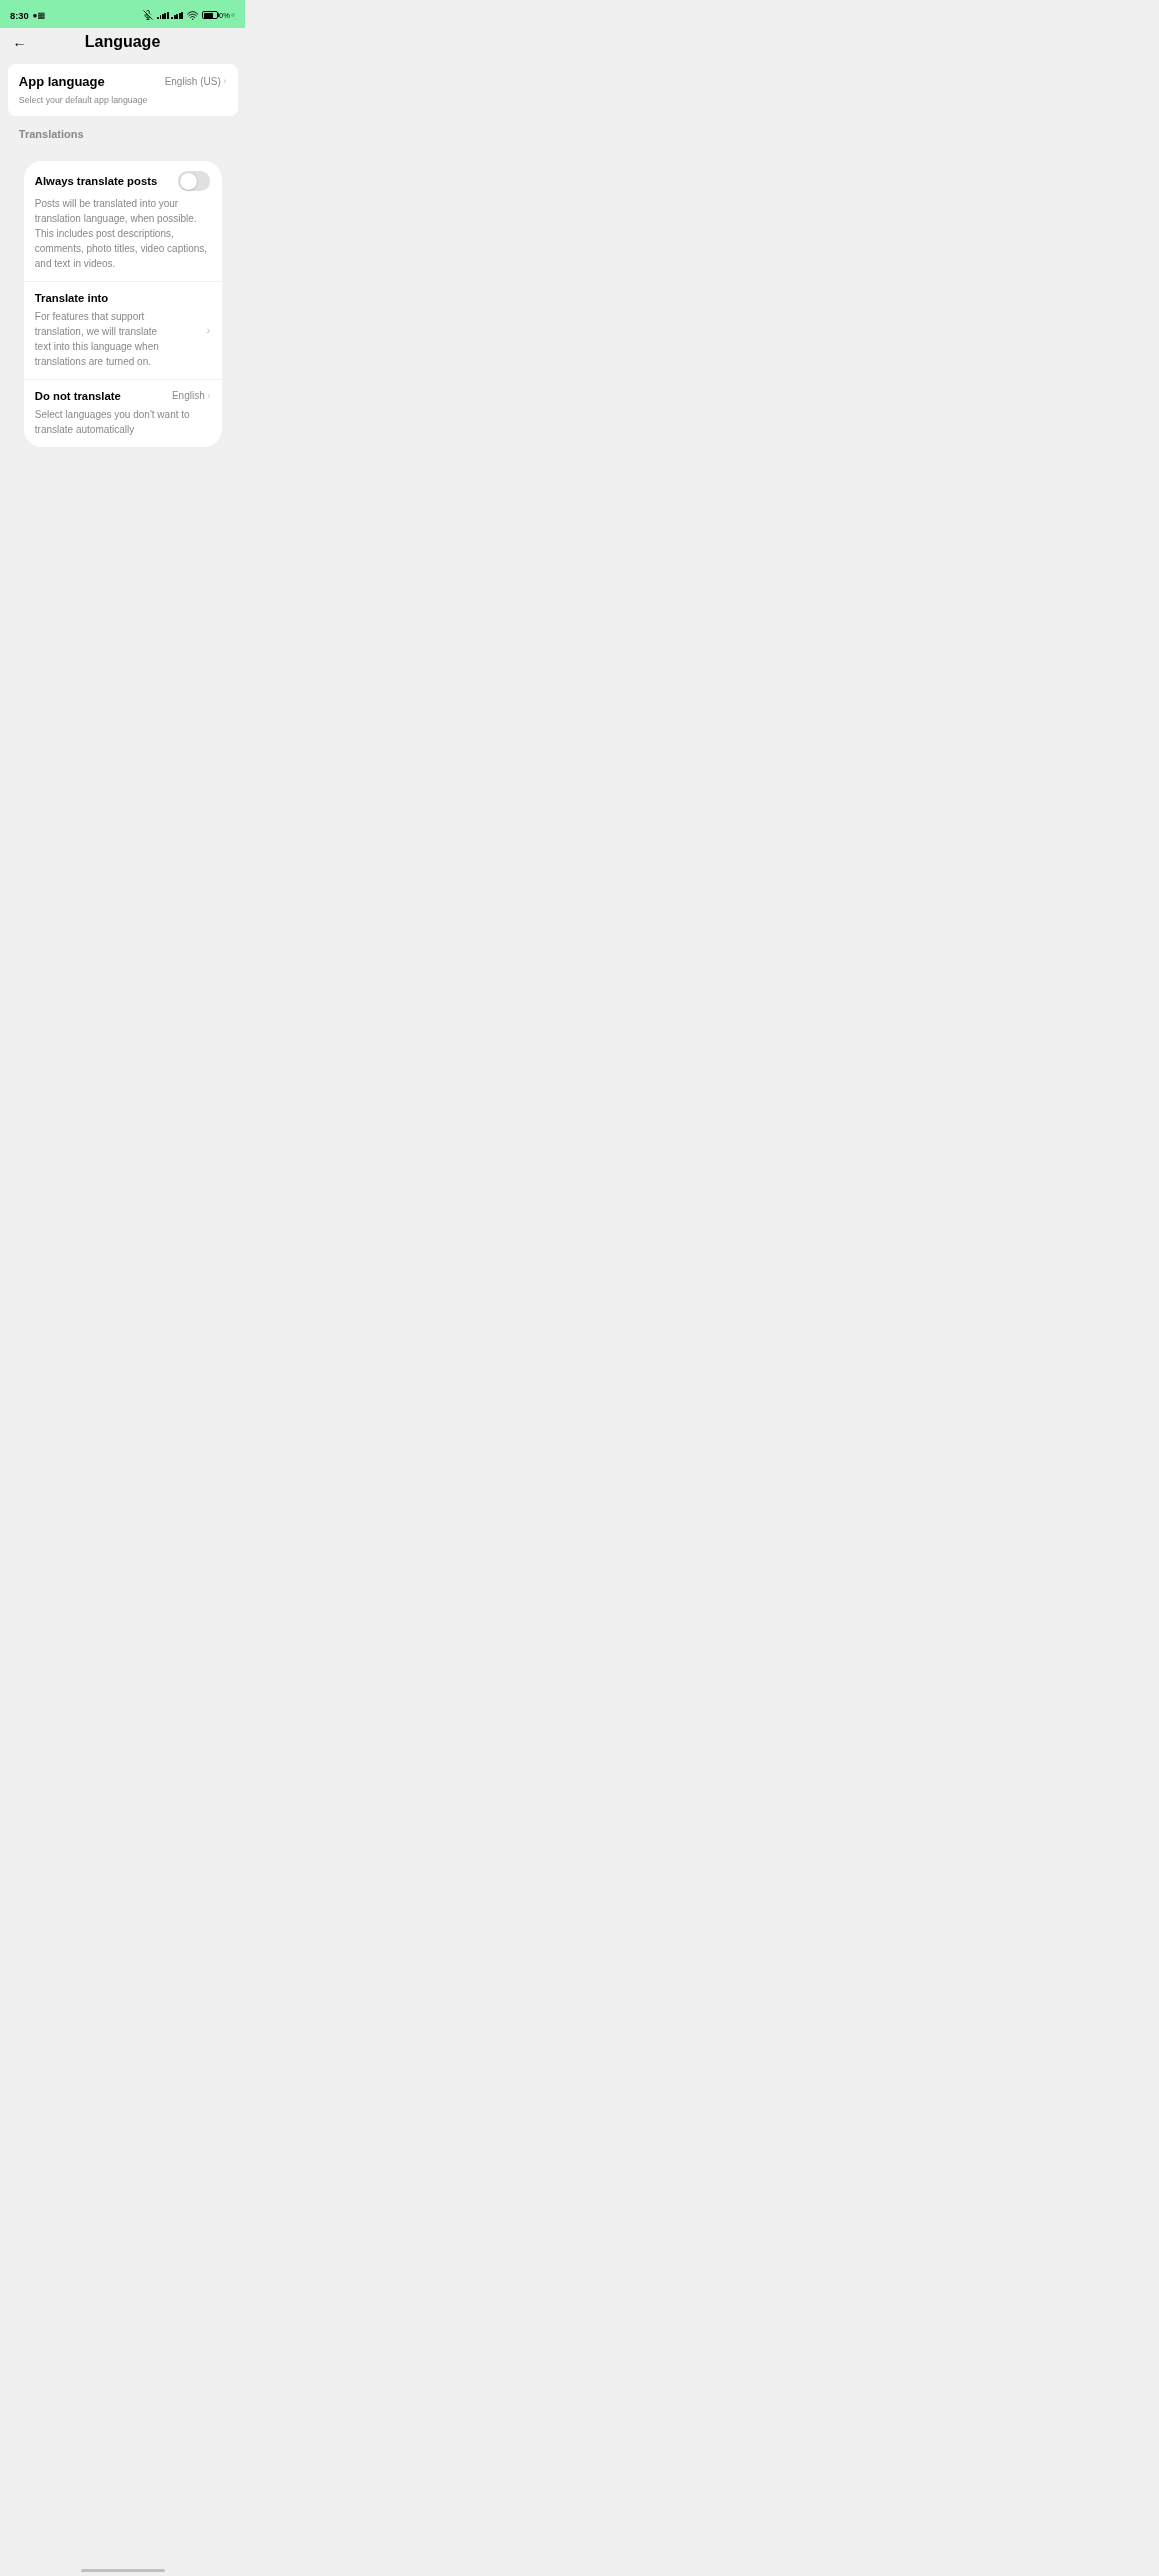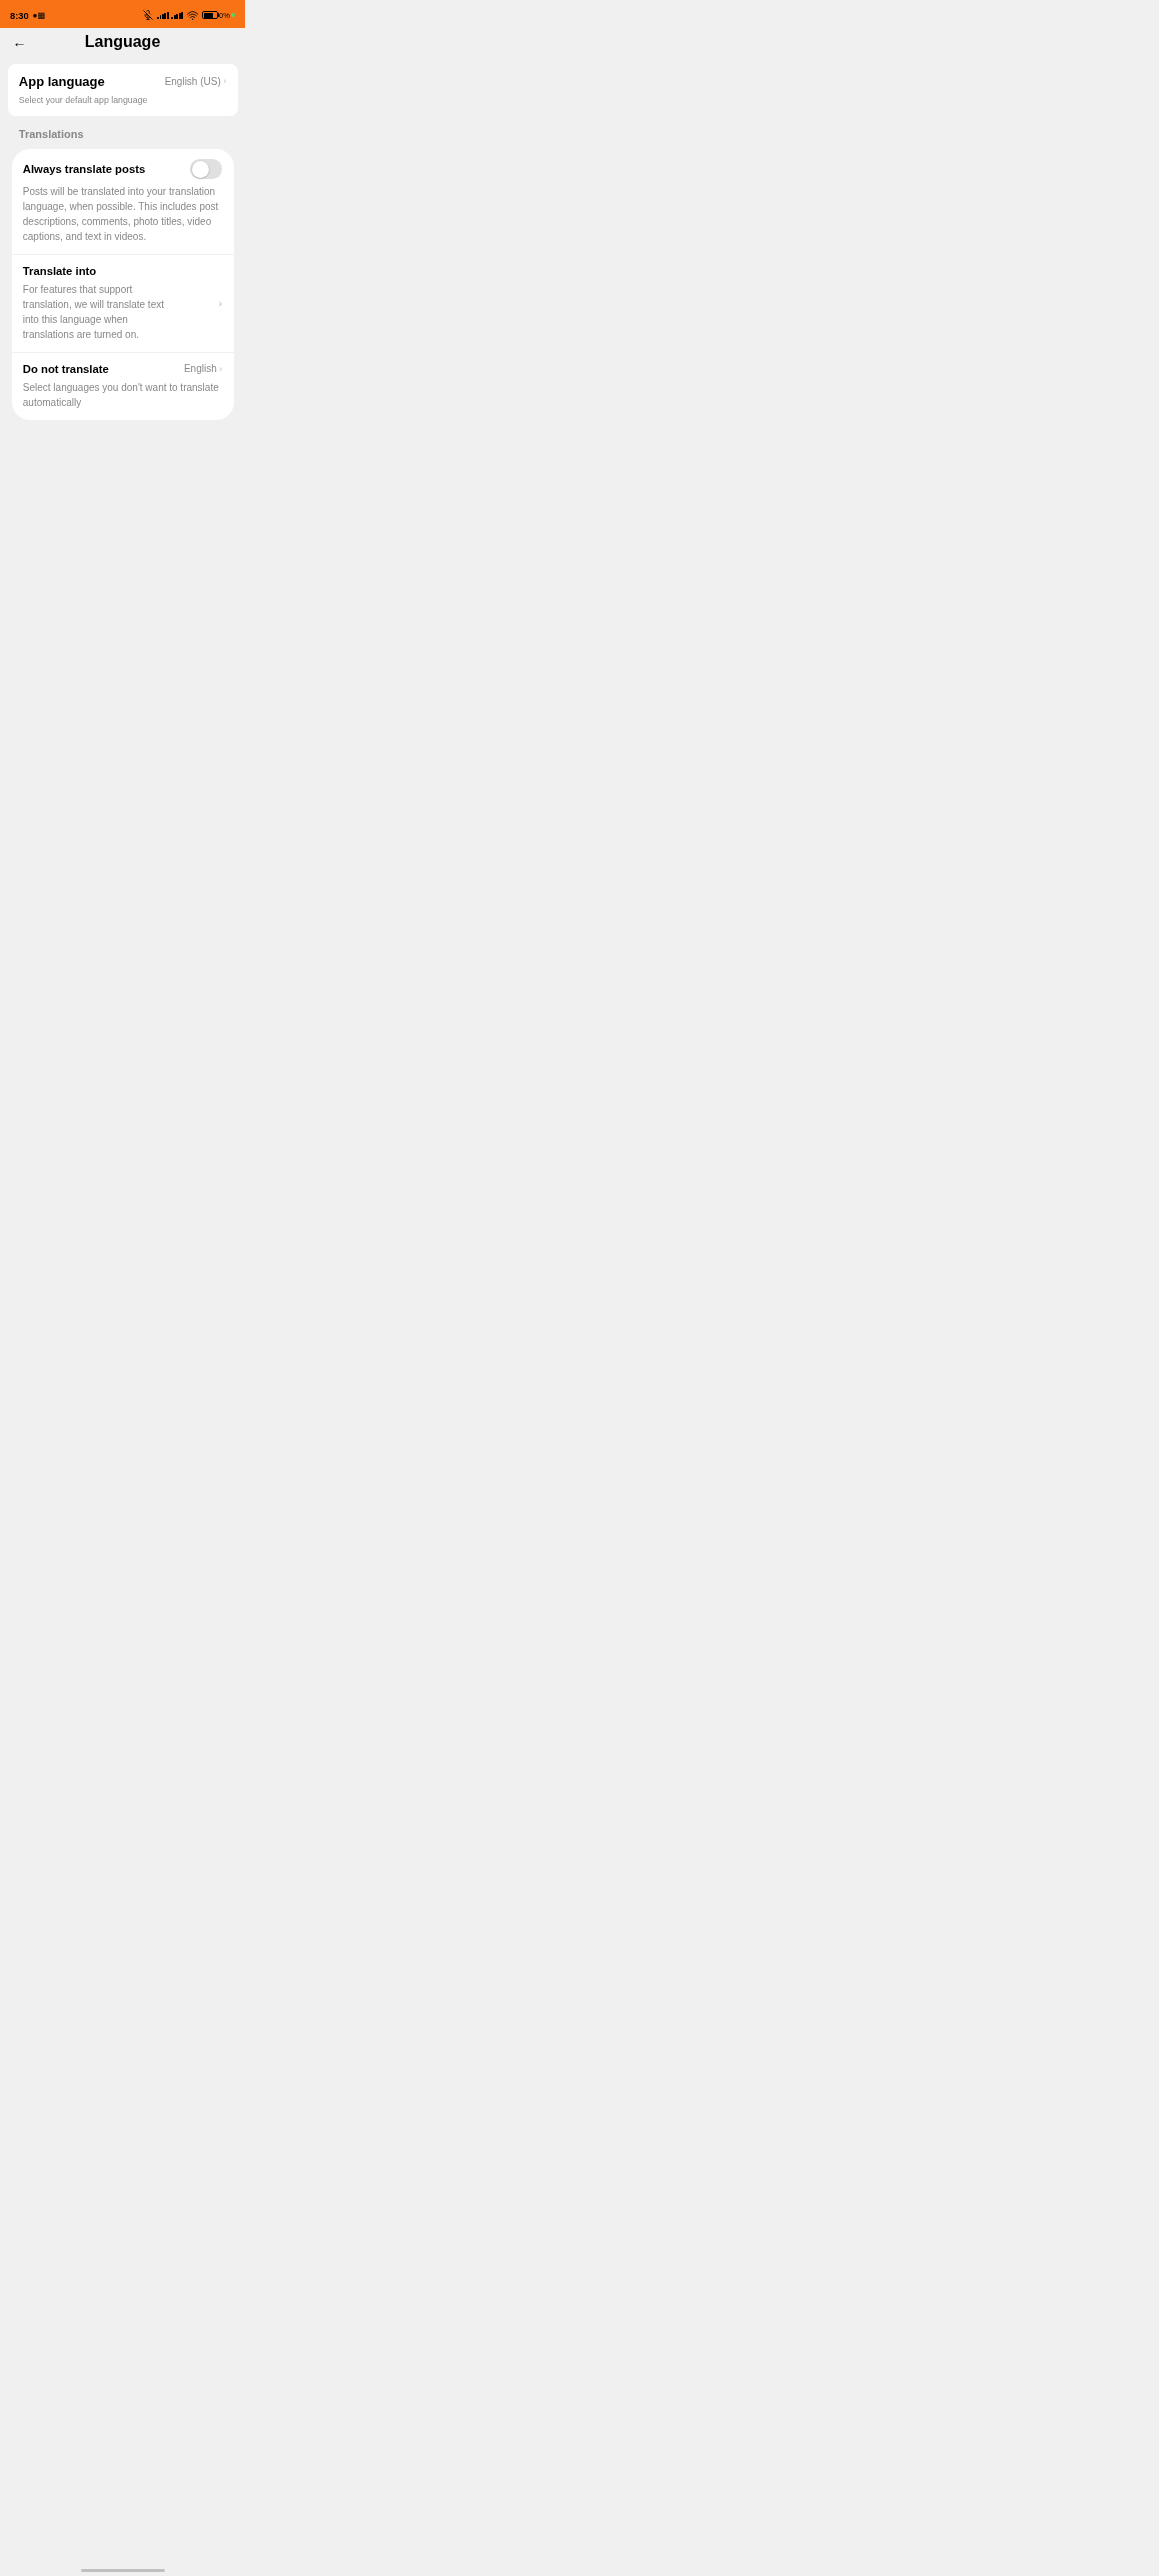--- a/index.html
+++ b/index.html
@@ -16,21 +16,21 @@
       min-height: 531px;
       overflow-x: hidden;
       position: relative;
     }
 
     .status-bar {
       display: flex;
       justify-content: space-between;
       align-items: center;
       padding: 5px 10px 2.5px 10px;
-      background-color: #f97316;
+      background-color: #86efac;
       height: 28px;
     }
 
     .status-left {
       display: flex;
       align-items: center;
       gap: 3.8px;
     }
 
     .status-time {
@@ -190,21 +190,21 @@
       padding: 5px 11.3px 5px 11.3px;
       font-size: 11px;
       font-weight: 600;
       color: #888;
       text-transform: none;
     }
 
     .translations-card {
       background-color: #fff;
       border-radius: 18px;
-      margin: 4px;
+      margin: 16px;
     }
 
     .setting-row {
       padding: 10px 11.3px;
       border-bottom: 0.6px solid #f0f0f0;
     }
 
     .setting-row:last-child {
       border-bottom: none;
     }

